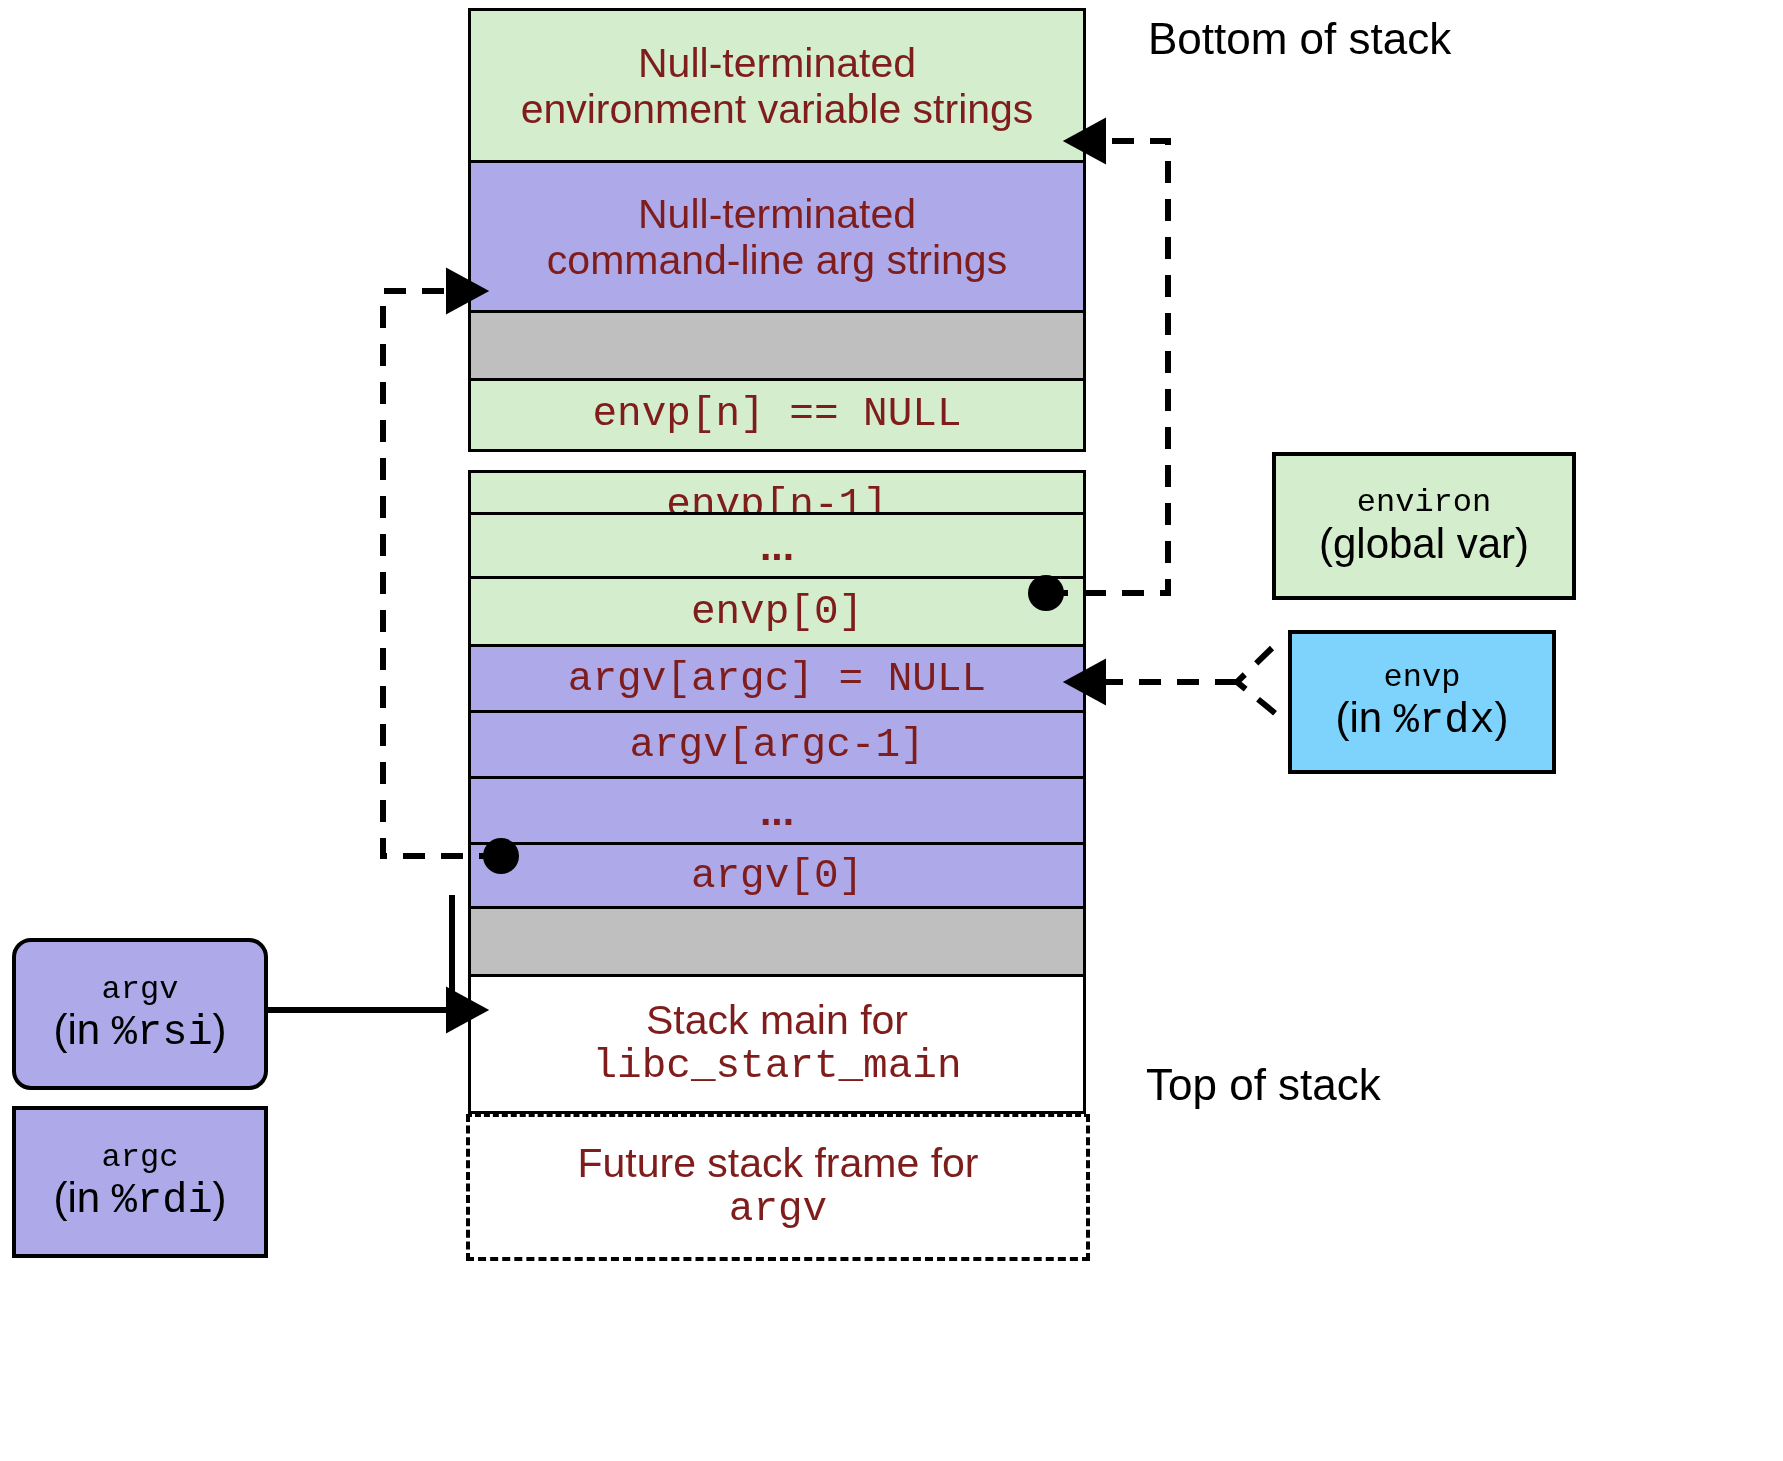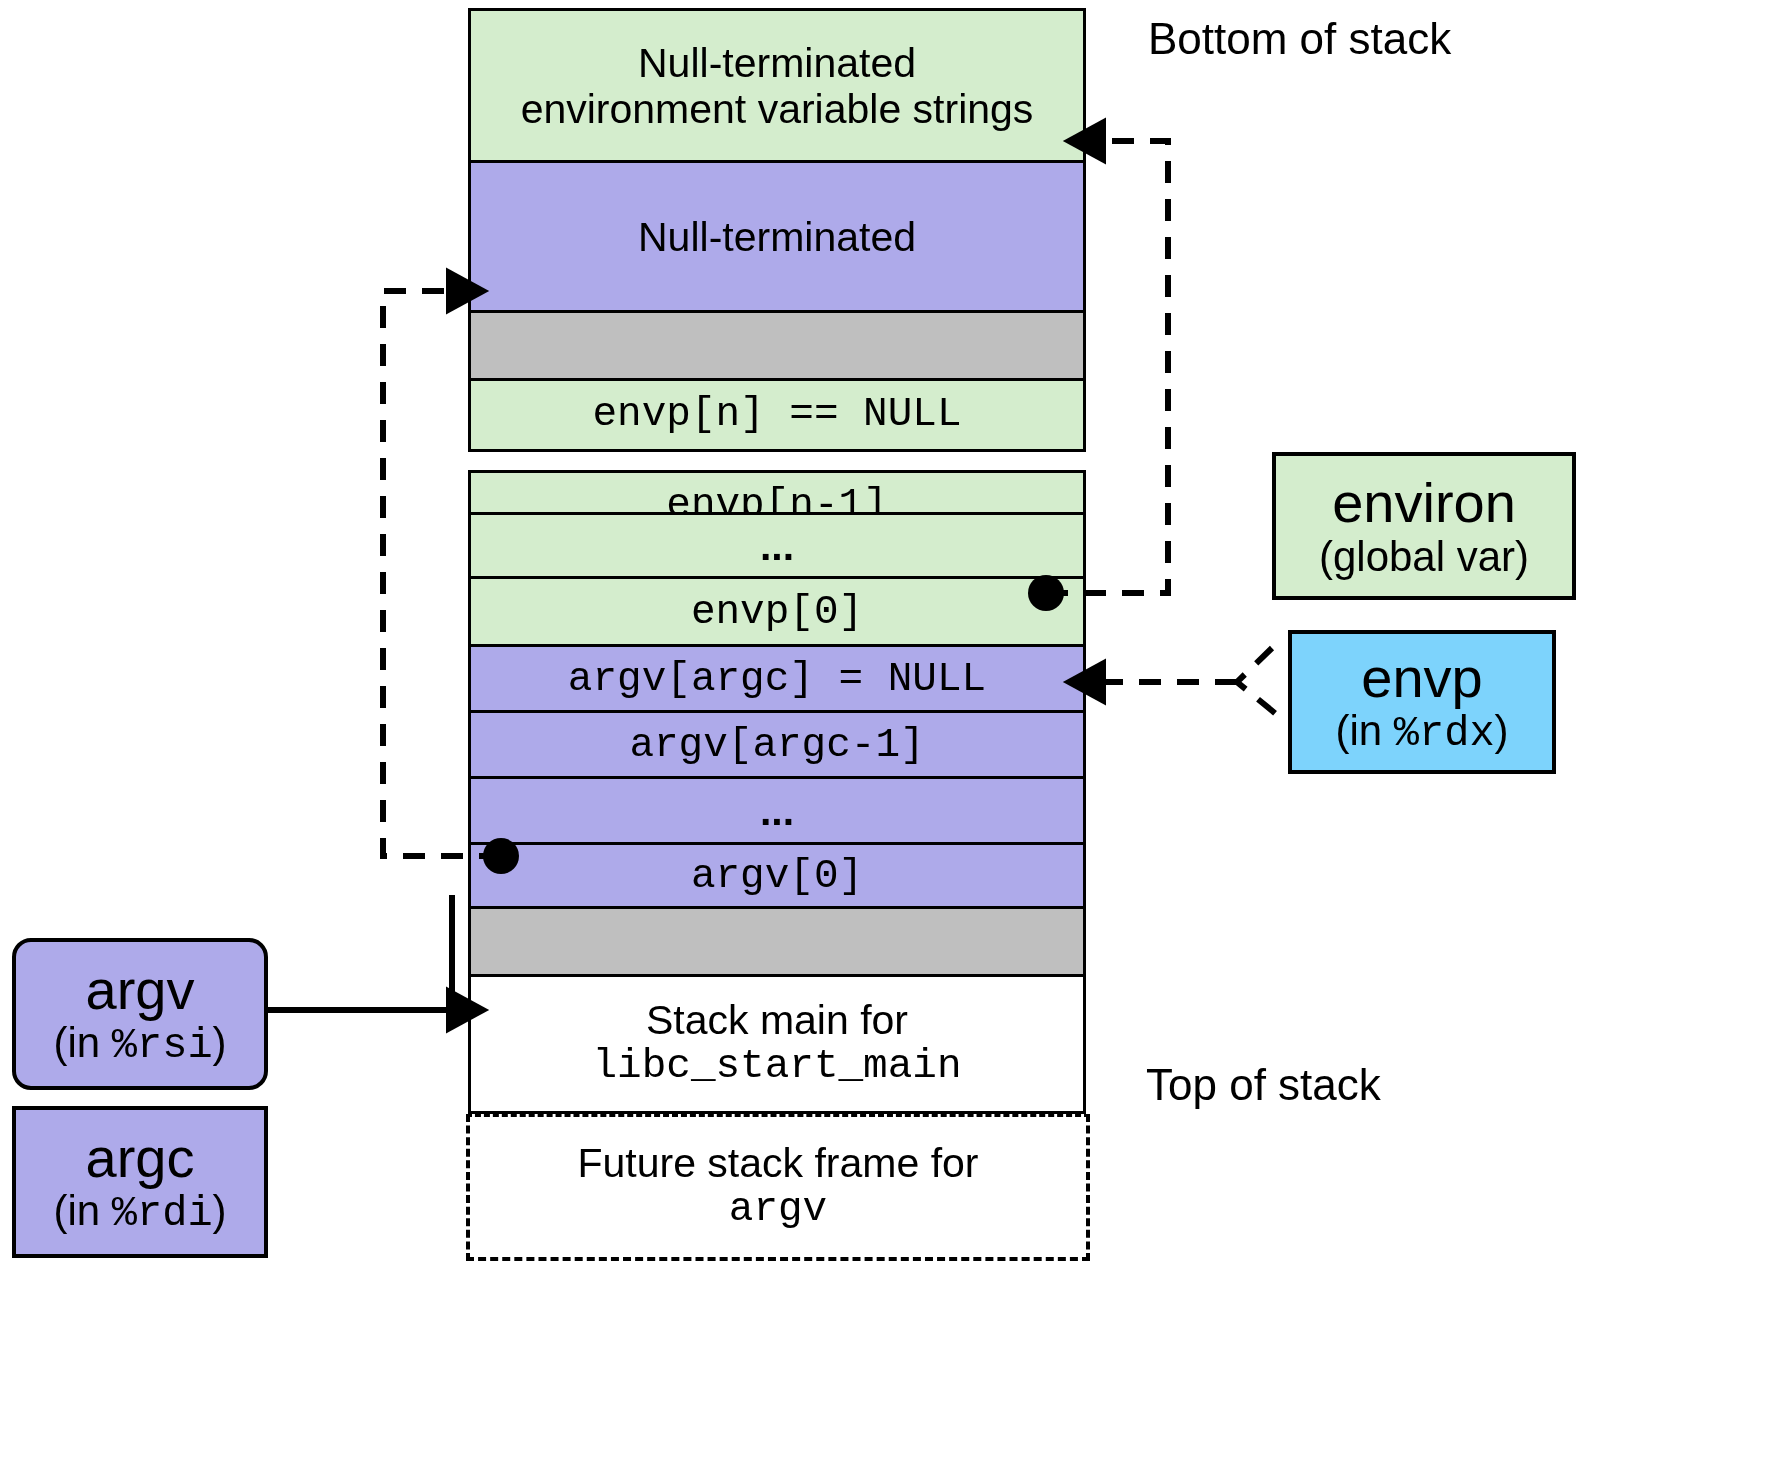--- a/index.html
+++ b/index.html
@@ -20,21 +20,21 @@
   .cell {
     position: absolute;
     left: 468px;
     width: 612px;
     border: 3px solid #000000;
     display: flex;
     flex-direction: column;
     align-items: center;
     justify-content: center;
     text-align: center;
-    color: #000000;
+    color: #7f1d1d;
     line-height: 1.12;
   }
   .cell + .cell { border-top-width: 3px; }
   .green  { background: #d4edcd; }
   .purple { background: #aeaaea; }
   .grey   { background: #bfbfbf; }
   .white  { background: #ffffff; }
   .dashedbox { border: 4px dashed #000000; background:#ffffff; }
 
   .sans  { font-family: "Liberation Sans", sans-serif; font-size: 41px; }
@@ -47,21 +47,21 @@
     position: absolute;
     border: 4px solid #000000;
     display: flex;
     flex-direction: column;
     align-items: center;
     justify-content: center;
     text-align: center;
     line-height: 1.1;
     color: #000;
   }
-  .sidebox .l1 { font-family:Liberation Sans, sans-serif; font-size: 56px; white-space: pre; }
+  .sidebox .l1 { font-family:Liberation Mono, monospace; font-size: 32px; white-space: pre; }
   .sidebox .l2 { font-family:"Liberation Sans", sans-serif; font-size: 42px; white-space: pre; }
   .sidebox .l2 .code { font-family:"Liberation Mono", monospace; }
 
   
   .plainlabel {
     position: absolute;
     font-family: "Liberation Sans", sans-serif;
     font-size: 44px;
     color: #000;
     white-space: nowrap;
@@ -75,20 +75,21 @@
 
 <div id="canvas">
 
   <div class="cell green sans" style="top:8px; height:152px;">
     <span class="line">Null-terminated</span>
     <span class="line">environment variable strings</span>
   </div>
 
   <div class="cell purple sans" style="top:160px; height:150px;">
     <span class="line">Null-terminated</span>
+    <span class="line">command-line arg strings</span>
   </div>
 
   <div class="cell grey" style="top:310px; height:68px;"></div>
 
   <div class="cell green mono" style="top:378px; height:68px;">
     <span class="line">envp[n] == NULL</span>
   </div>
 
   <div class="cell green mono" style="top:446px; height:66px;margin-top:24px;">
     <span class="line">envp[n-1]</span>

